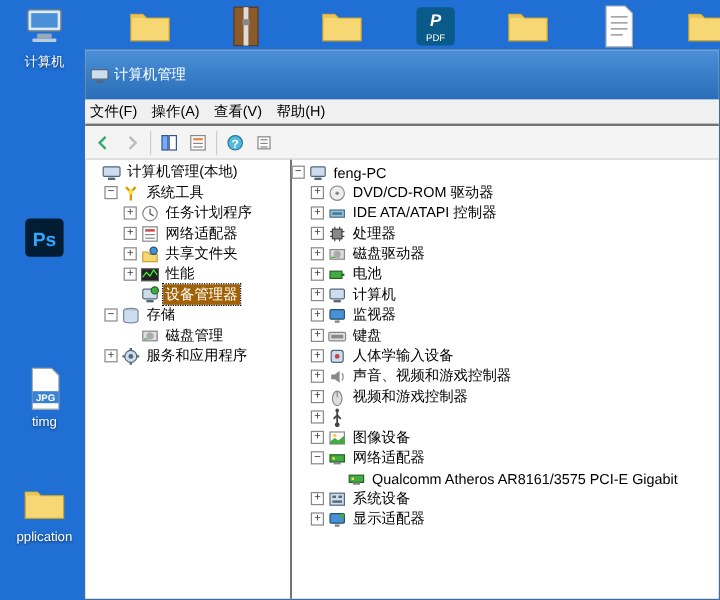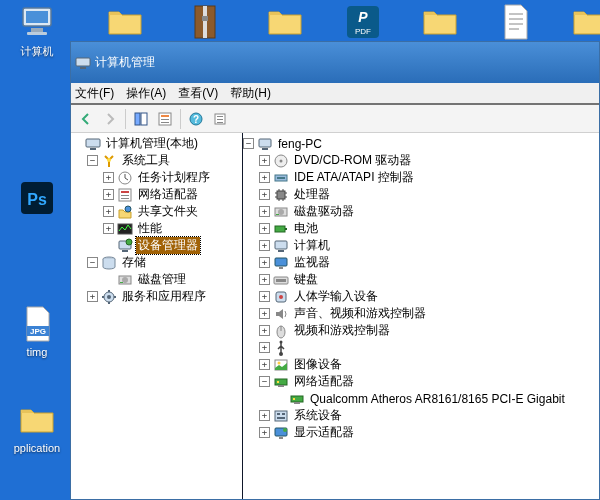--- a/index.html
+++ b/index.html
@@ -539,21 +539,21 @@
             <div class="row">
               <span class="ind" style="width:32px"></span>
               <span class="sq empty"></span>
               <span class="nicon">
                 <svg viewBox="0 0 16 16">
                   <rect x="2" y="5" width="12" height="6" fill="#4a4" stroke="#262"></rect>
                   <rect x="5" y="11" width="6" height="2" fill="#888"></rect>
                   <rect x="4" y="7" width="2" height="2" fill="#fd4"></rect>
                 </svg>
               </span>
-              <span class="nlabel">Qualcomm Atheros AR8161/8165 PCI-E Gigabit</span>
+              <span class="nlabel">Qualcomm Atheros AR8161/3575 PCI-E Gigabit</span>
             </div>
           </li>
           <li>
             <div class="row">
               <span class="ind" style="width:16px"></span>
               <span class="sq">+</span>
               <span class="nicon">
                 <svg viewBox="0 0 16 16">
                   <rect x="2" y="3" width="12" height="10" fill="#cde" stroke="#567"></rect>
                   <rect x="4" y="5" width="3" height="2" fill="#567"></rect>

